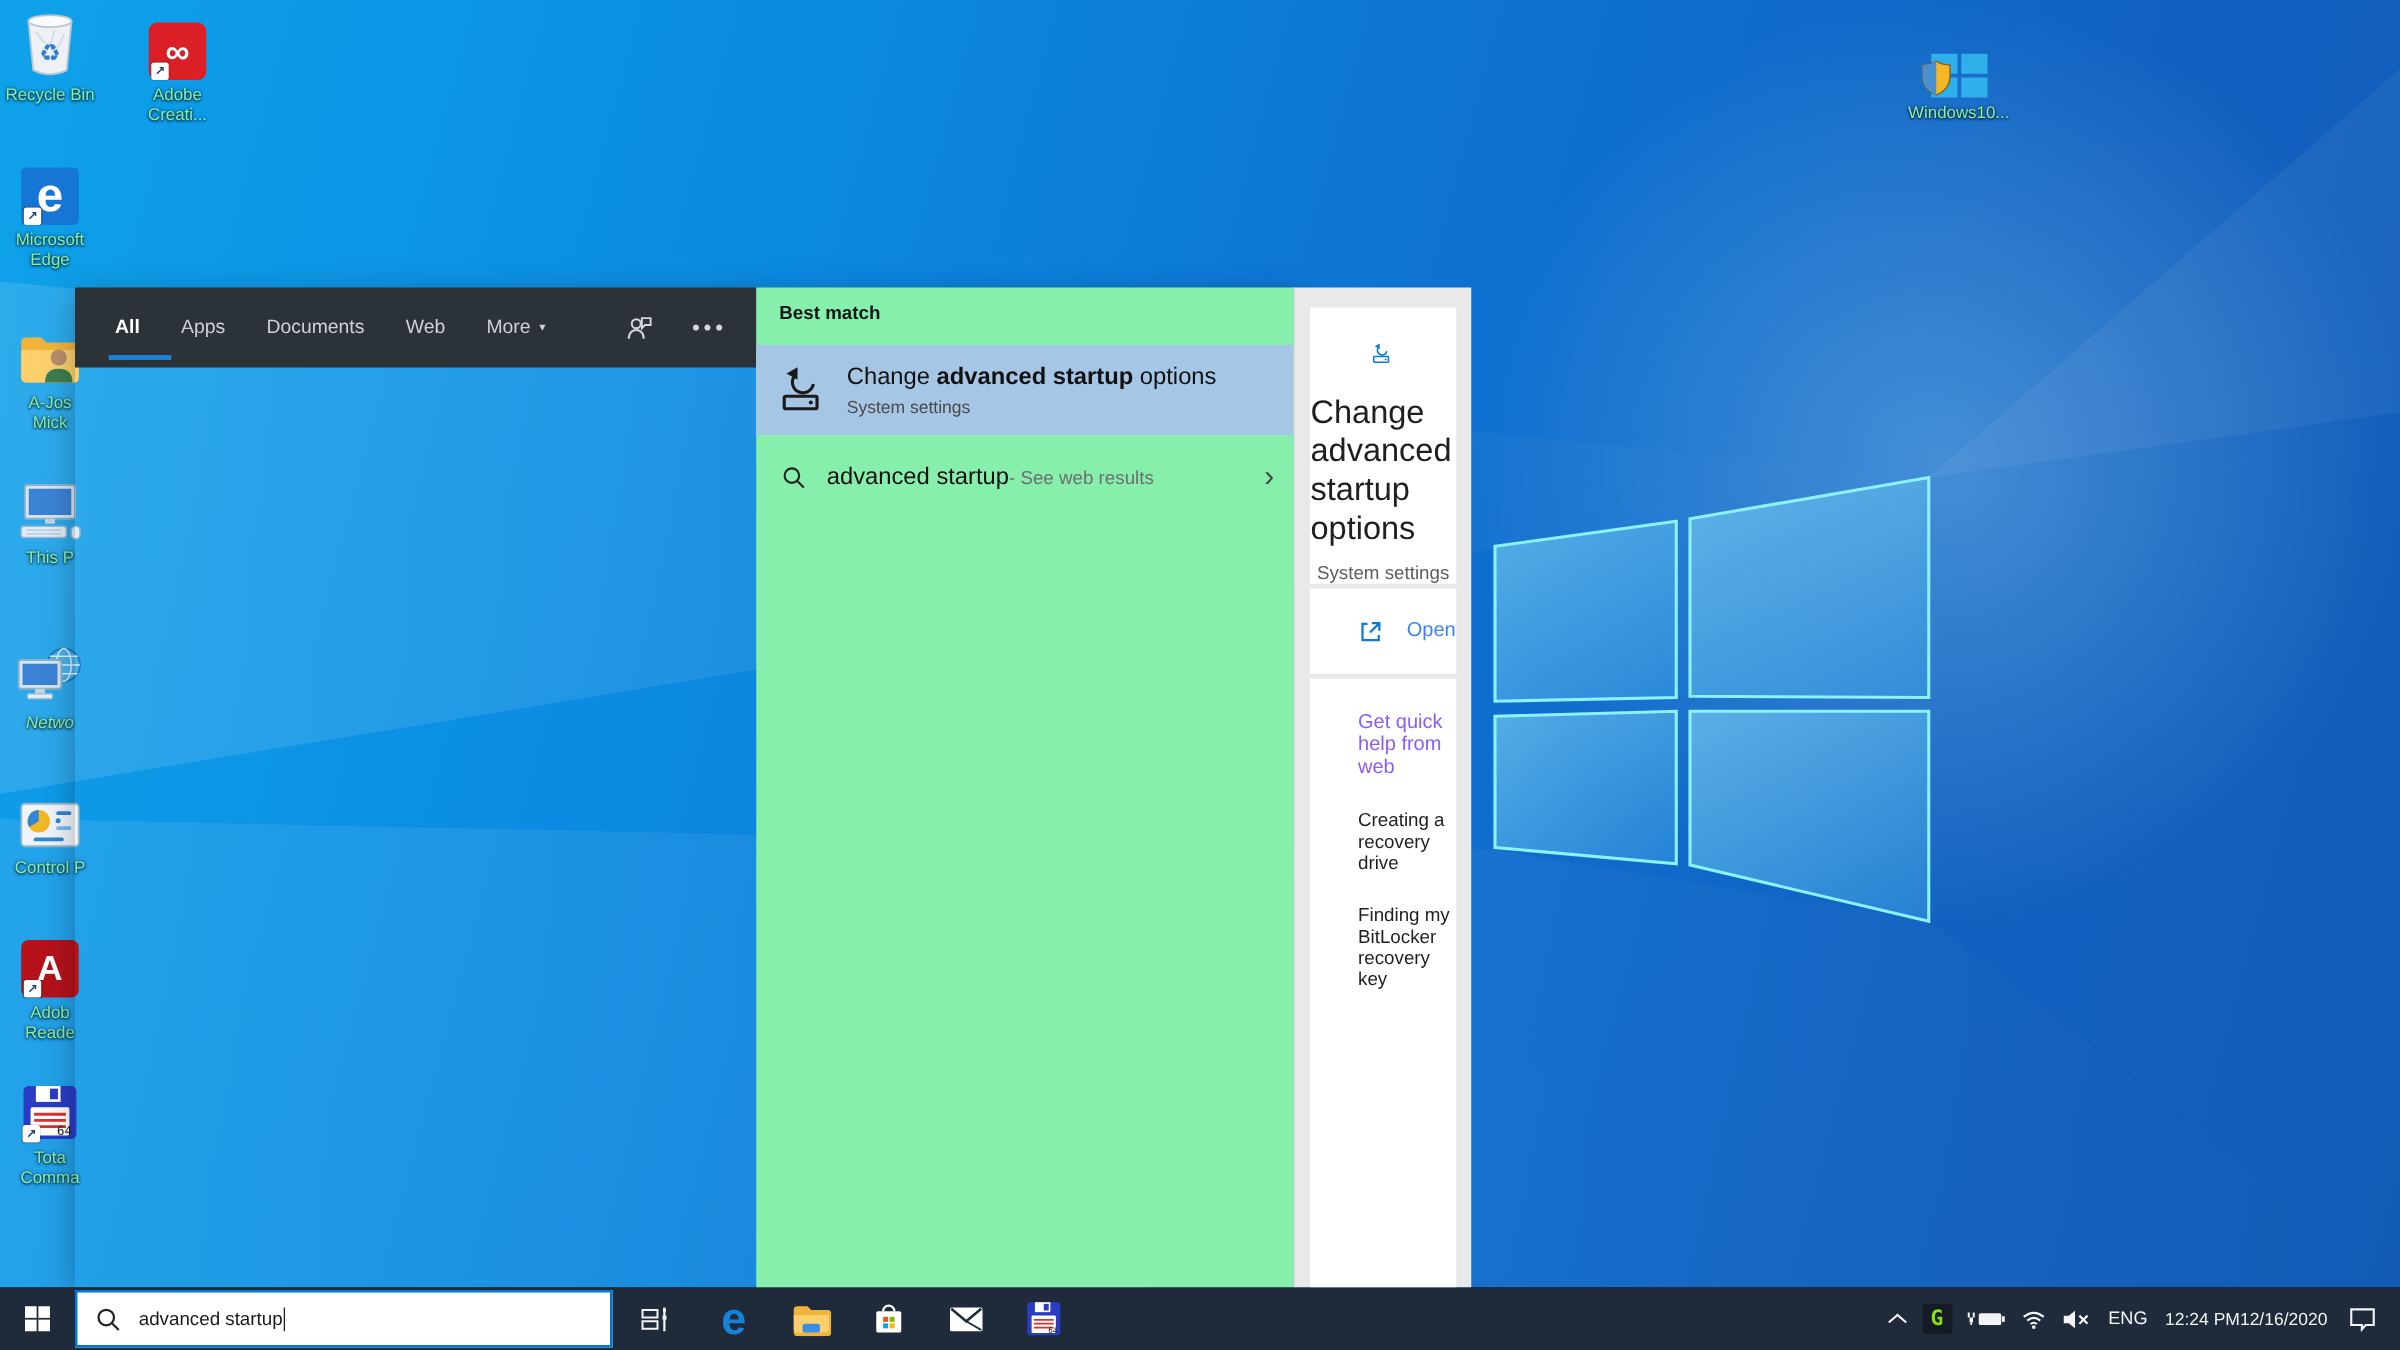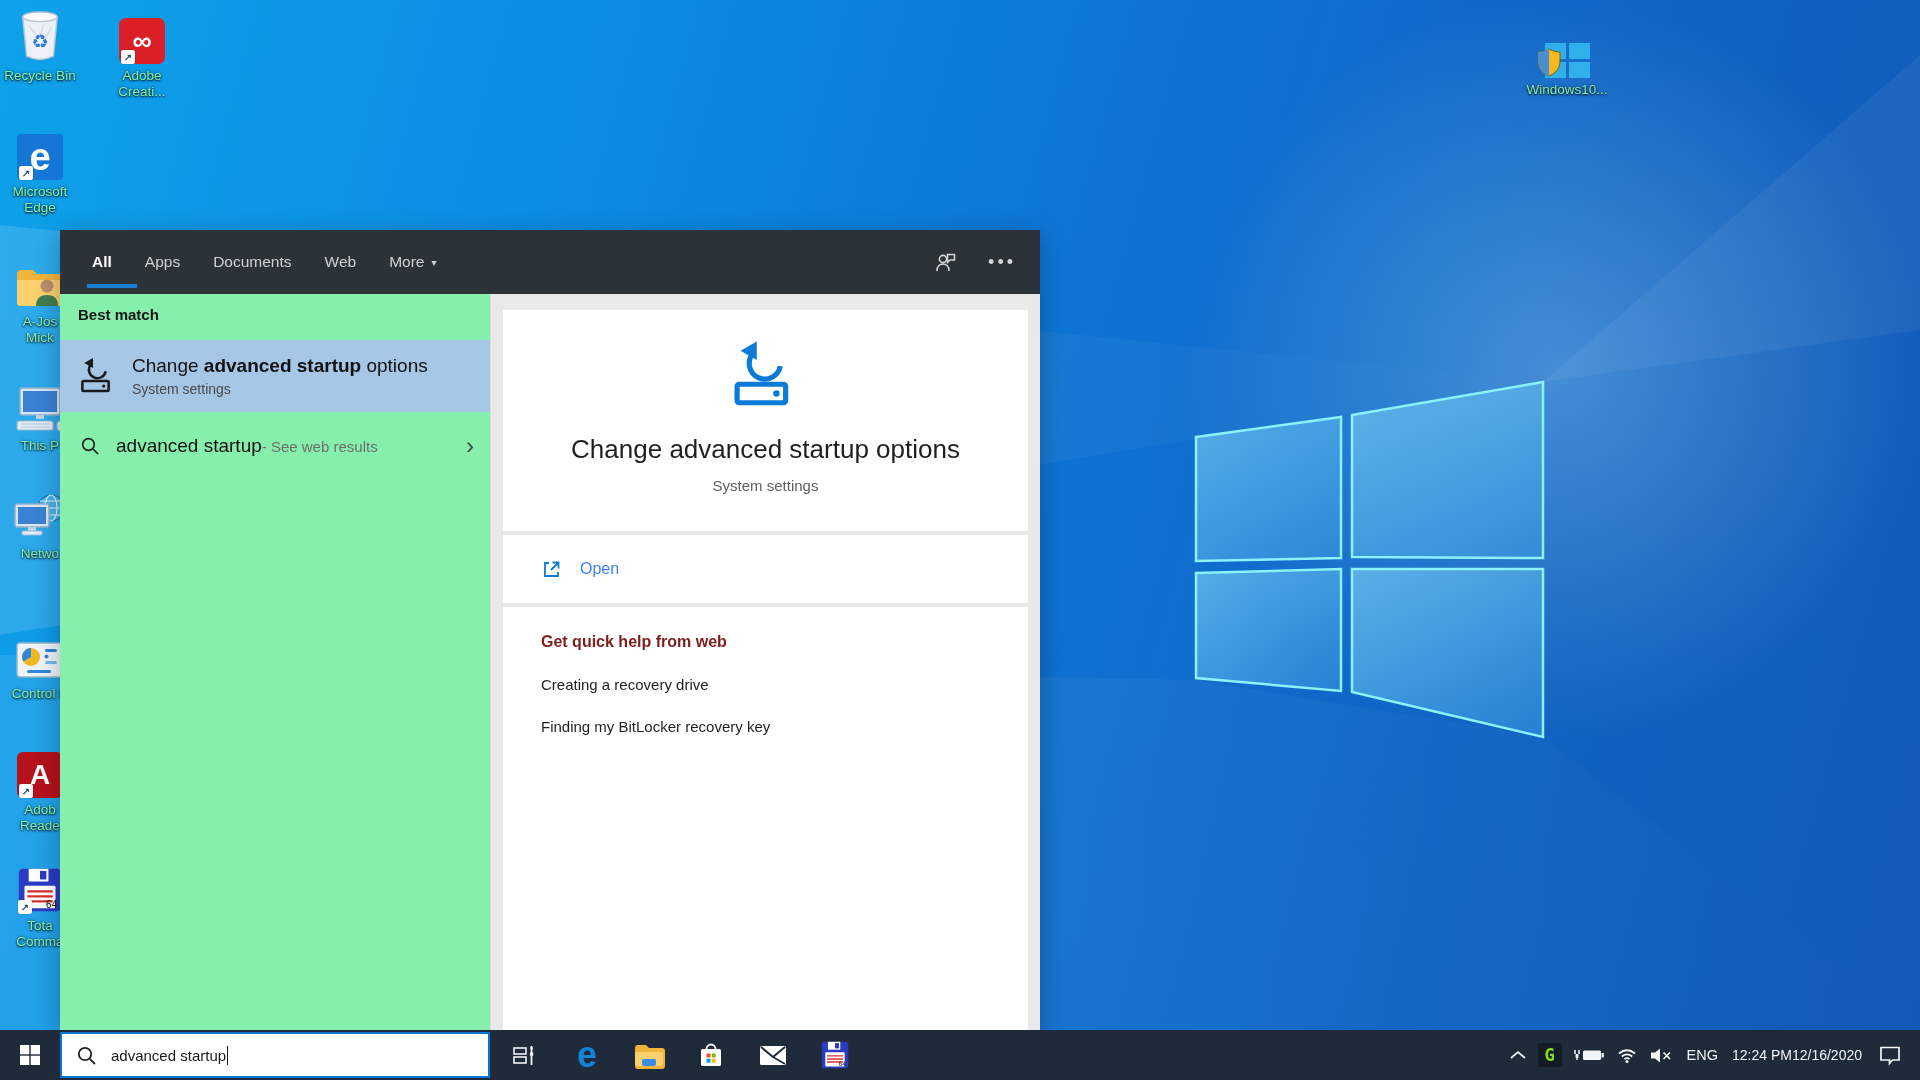--- a/index.html
+++ b/index.html
@@ -20,21 +20,21 @@
     text-shadow:0 1px 2px rgba(0,0,0,.9),0 0 3px rgba(0,0,0,.55);}
   .dicon-label span{display:block;}
   .sq-app{width:46px;height:46px;border-radius:7px;display:flex;align-items:center;justify-content:center;}
   .shortcut{position:absolute;left:2px;bottom:0;width:14px;height:14px;background:#fff;border-radius:2px;
     display:flex;align-items:center;justify-content:center;font-size:10px;font-weight:bold;color:#1a3f6e;
     box-shadow:0 0 1px rgba(0,0,0,.6);}
   .win10-panes{display:grid;grid-template-columns:21px 21px;grid-template-rows:16px 16px;gap:3px;}
   .win10-panes i{background:#2fb0ea;display:block;}
 
   
-  .panel{position:absolute;left:60px;top:230px;width:980px;height:800px;display:flex;flex-direction:column;
+  .panel{position:absolute;left:60px;top:230px;width:980px;height:800px;display:flex;flex-direction:row;
          box-shadow:0 6px 24px rgba(0,0,0,.28);}
   .tabbar{height:64px;background:#2b3238;display:flex;align-items:center;padding:0 24px 0 32px;flex:0 0 auto;}
   .tab{position:relative;height:64px;display:flex;align-items:center;margin-right:33px;
        color:#ced2d6;font-size:15.5px;cursor:default;}
   .tab.active{color:#fff;font-weight:bold;}
   .tab .underline{position:absolute;left:-5px;bottom:6px;width:50px;height:4px;background:#1980d4;}
   .tab .caret{font-size:10px;margin-left:7px;color:#ced2d6;}
   .tabbar-spacer{flex:1;}
   .tabbar-ico{margin-left:30px;display:flex;align-items:center;}
   .panel-body{flex:1;display:flex;min-height:0;}
@@ -51,21 +51,21 @@
   .web-chevron{margin-left:auto;font-size:24px;color:#444;line-height:20px;}
   .detail-col{flex:1;background:#e9e9e9;border-left:1px solid #dcdcdc;display:flex;flex-direction:column;}
   .card{background:#fff;margin:0 12px;}
   .card1{margin-top:16px;height:221px;display:flex;flex-direction:column;align-items:center;flex:0 0 auto;}
   .card1 .big-ico{margin-top:28px;width:78px;height:74px;}
   .detail-title{margin-top:22px;font-size:26px;color:#1f1f1f;}
   .detail-sub{margin-top:12px;font-size:15px;color:#5f5f5f;}
   .card2{margin-top:4px;height:68px;display:flex;align-items:center;padding-left:38px;flex:0 0 auto;}
   .open-label{margin-left:18px;font-size:16px;color:#3b82f6;}
   .card3{margin-top:4px;flex:1;padding:26px 0 0 38px;}
-  .help-header{font-size:16px;font-weight:bold;color:#7f1d1d;}
+  .help-header{font-size:16px;font-weight:normal;color:#8b5cf6;}
   .help-link{font-size:15px;color:#1f1f1f;margin-top:25px;}
 
   
   .taskbar{position:absolute;left:0;top:1030px;width:1920px;height:50px;background:#1f2b3a;
            display:flex;align-items:center;color:#f2f4f6;}
   .start-btn{width:60px;height:50px;display:flex;align-items:center;justify-content:center;flex:0 0 auto;}
   .tb-search{width:430px;height:46px;box-sizing:border-box;background:#fff;border:2px solid #0078d7;
              display:flex;align-items:center;flex:0 0 auto;}
   .tb-search .mag{margin-left:14px;}
   .tb-search-text{margin-left:14px;font-size:15px;color:#1a1a1a;}
@@ -180,21 +180,21 @@
         <path d="M8 38 h28 M8 41 h28" stroke="#aec4d6" stroke-width="1"></path>
         <rect x="44" y="35" width="7" height="10" rx="3.5" fill="#e2ecf6" stroke="#9ab8cc" stroke-width="1.2"></rect>
       </svg>
     </div>
     <div class="dicon-label">
       <span>This P</span>
         <span></span>
     </div>
   </div>
 
-  <div class="dicon" style="left:2px;top:484px;">
+  <div class="dicon" style="left:2px;top:508px;font-style:italic;">
     <div class="dicon-art">
       <svg width="54" height="52" viewBox="0 0 54 52">
         <circle cx="38" cy="18" r="13" fill="#49b0e8" stroke="#1f7ac0" stroke-width="1.5"></circle>
         <ellipse cx="38" cy="18" rx="6" ry="13" fill="none" stroke="#d8f2ff" stroke-width="1.2"></ellipse>
         <path d="M25 18 h26 M27 11 h22 M27 25 h22" stroke="#d8f2ff" stroke-width="1.2" fill="none"></path>
         <rect x="2" y="14" width="34" height="23" rx="2" fill="#d7e6f2" stroke="#8fb0c8" stroke-width="1.5"></rect>
         <rect x="5" y="17" width="28" height="17" fill="#3b82d4"></rect>
         <rect x="15" y="37" width="8" height="4" fill="#c2d4e4"></rect>
         <rect x="9" y="41" width="20" height="4" rx="1" fill="#e2ecf6" stroke="#9ab8cc" stroke-width="1"></rect>
       </svg>

